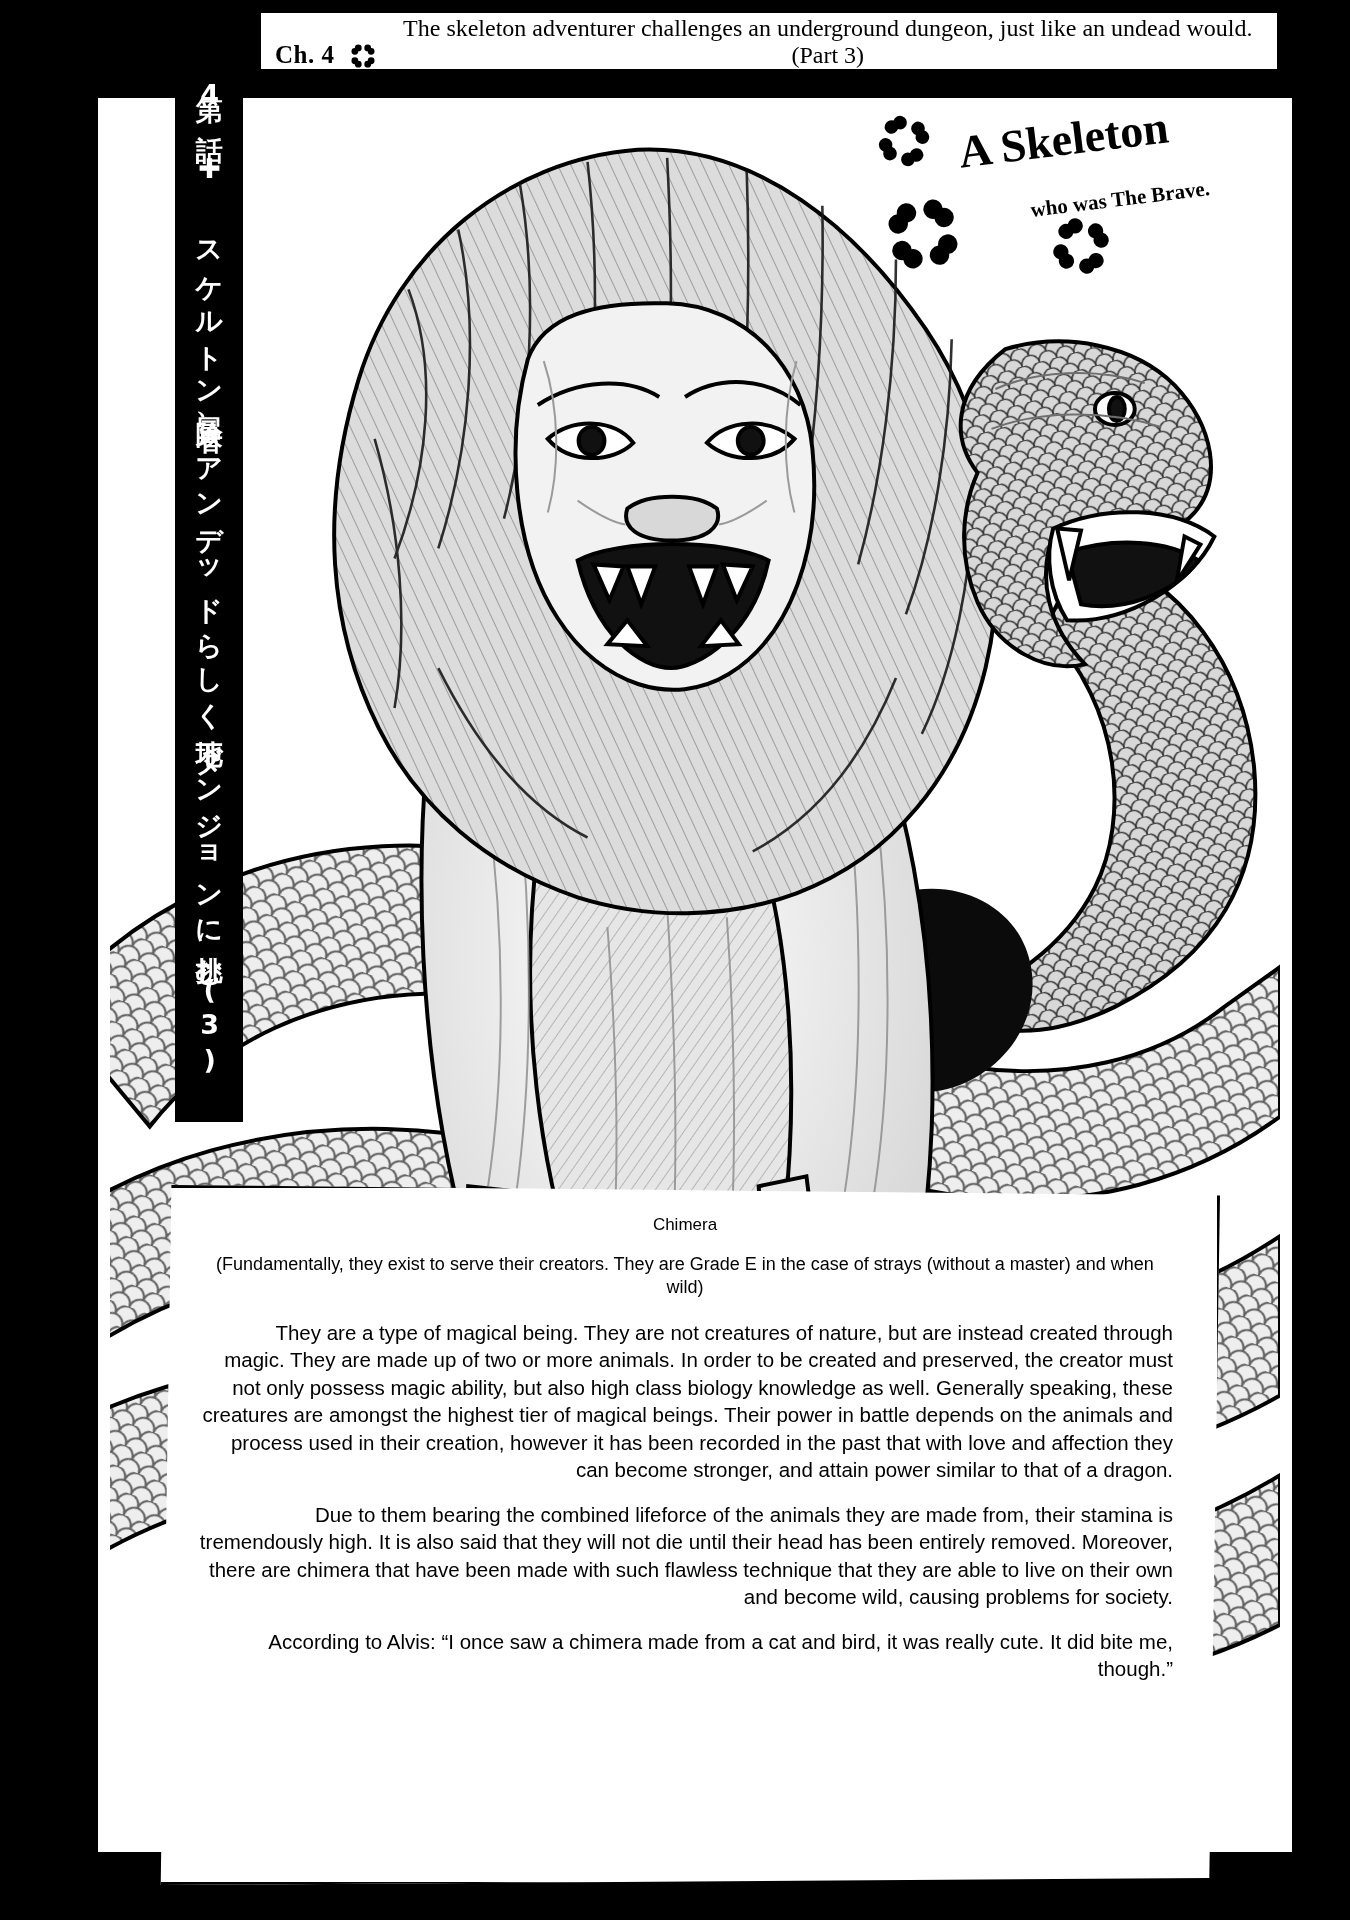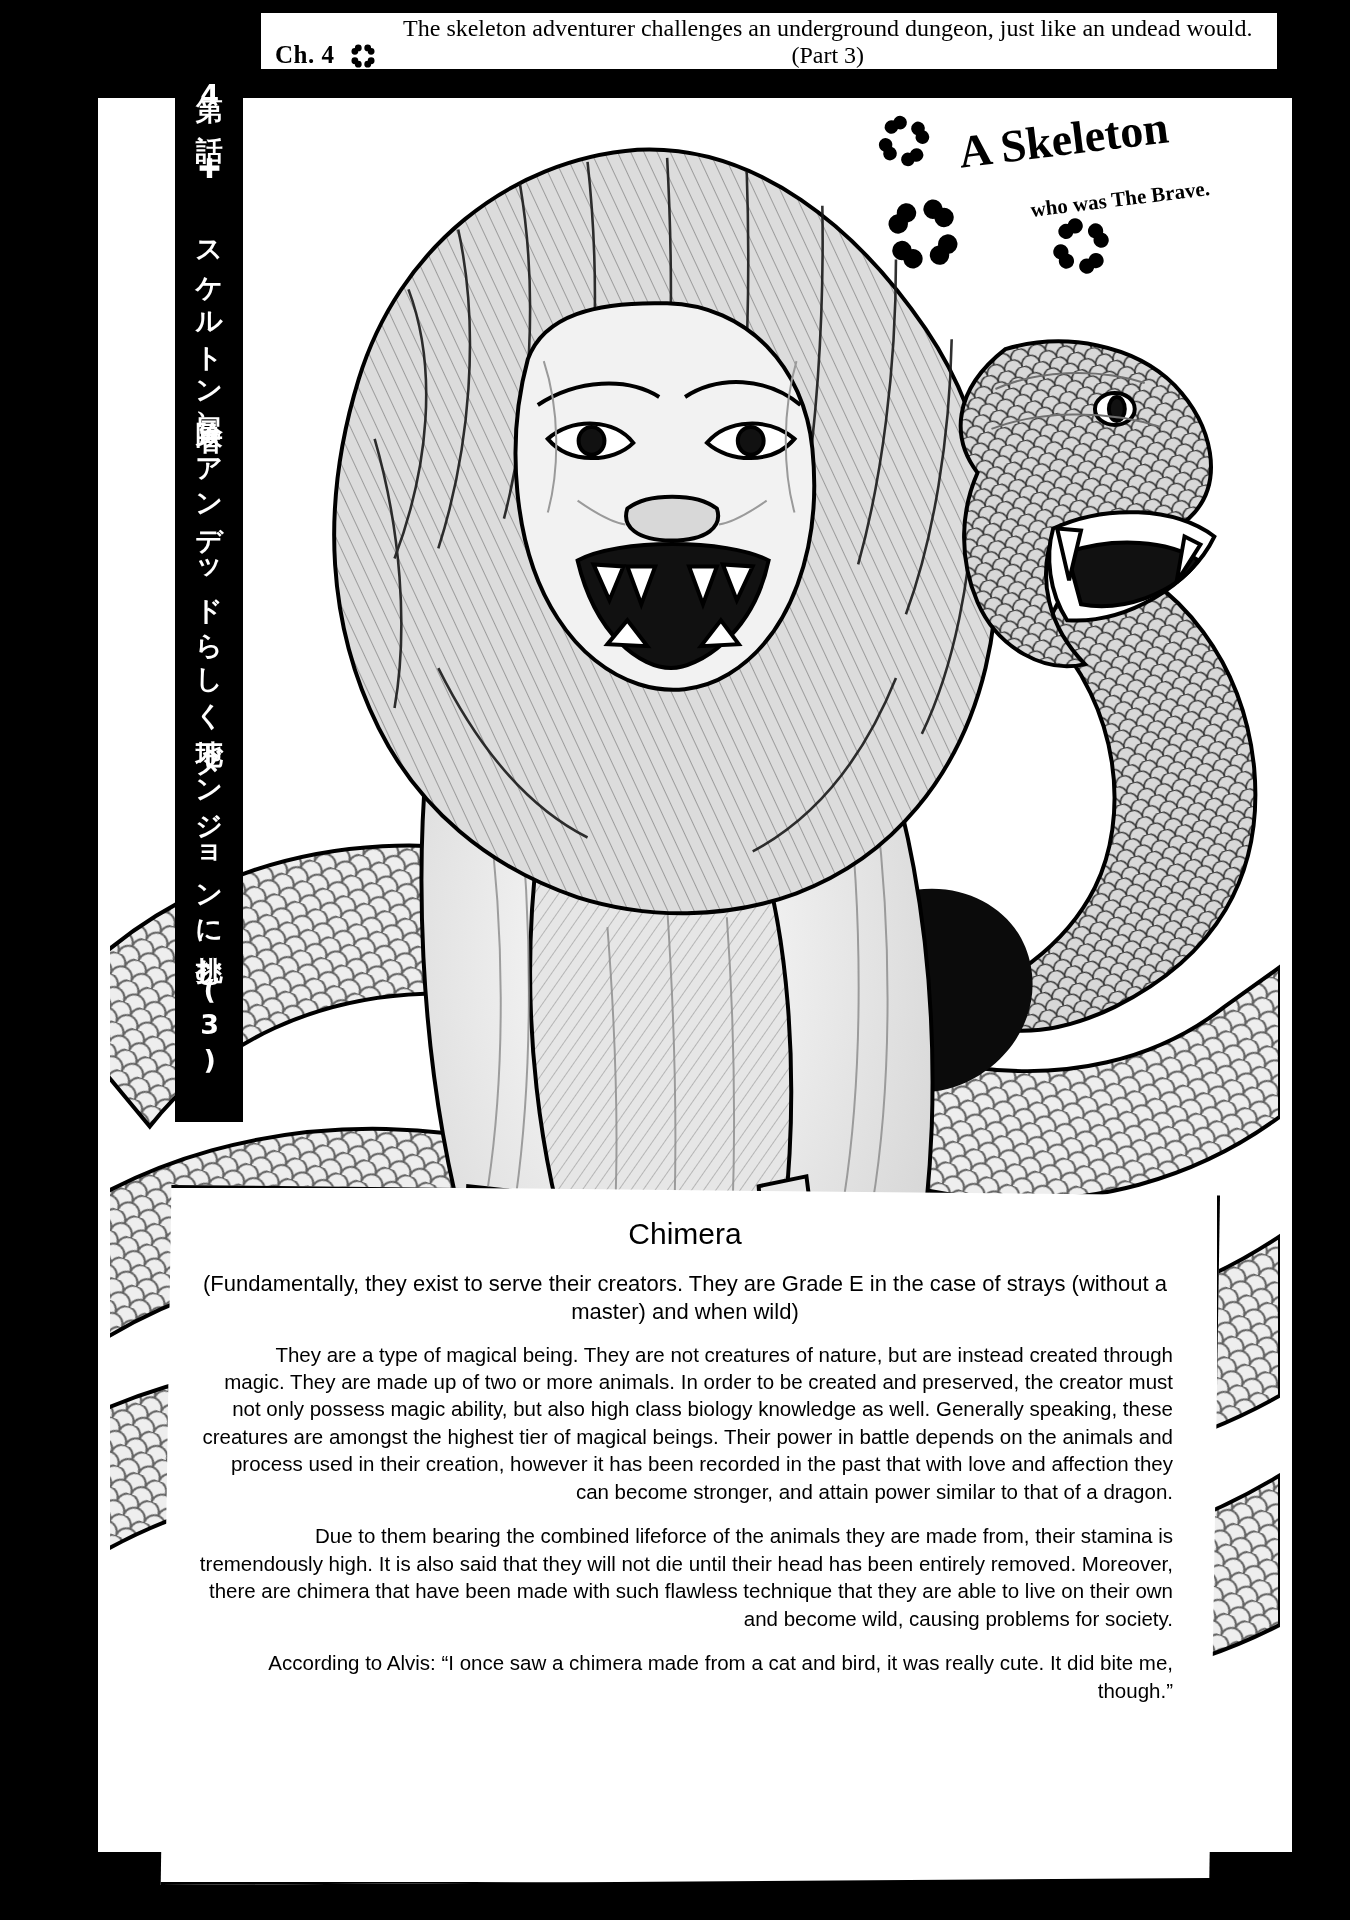--- a/index.html
+++ b/index.html
@@ -164,32 +164,32 @@
     font-family: "Liberation Sans", sans-serif;
     clip-path: polygon(2% 0%, 100% 1.5%, 99% 99%, 1% 100%);
   }
   #info-card-inner {
     font-size: 20.5px;
     line-height: 1.34;
     color: #000;
   }
   #creature-name {
     text-align: center;
-    font-size: 30px;
+    font-size: 17px;
     margin-bottom: 16px;
   }
   #hostility-line {
     text-align: center;
     font-size: 22px;
   }
   #hostility-note {
     text-align: center;
-    font-size: 22px;
+    font-size: 18px;
     line-height: 1.28;
-    margin-bottom: 14px;
+    margin-bottom: 20px;
   }
   .body-para {
     text-indent: 34px;
     margin: 0 0 17px 0;
     text-align: right;
   }
   .body-para:last-child { margin-bottom: 16px; }
 </style>
 </head>
 <body>

